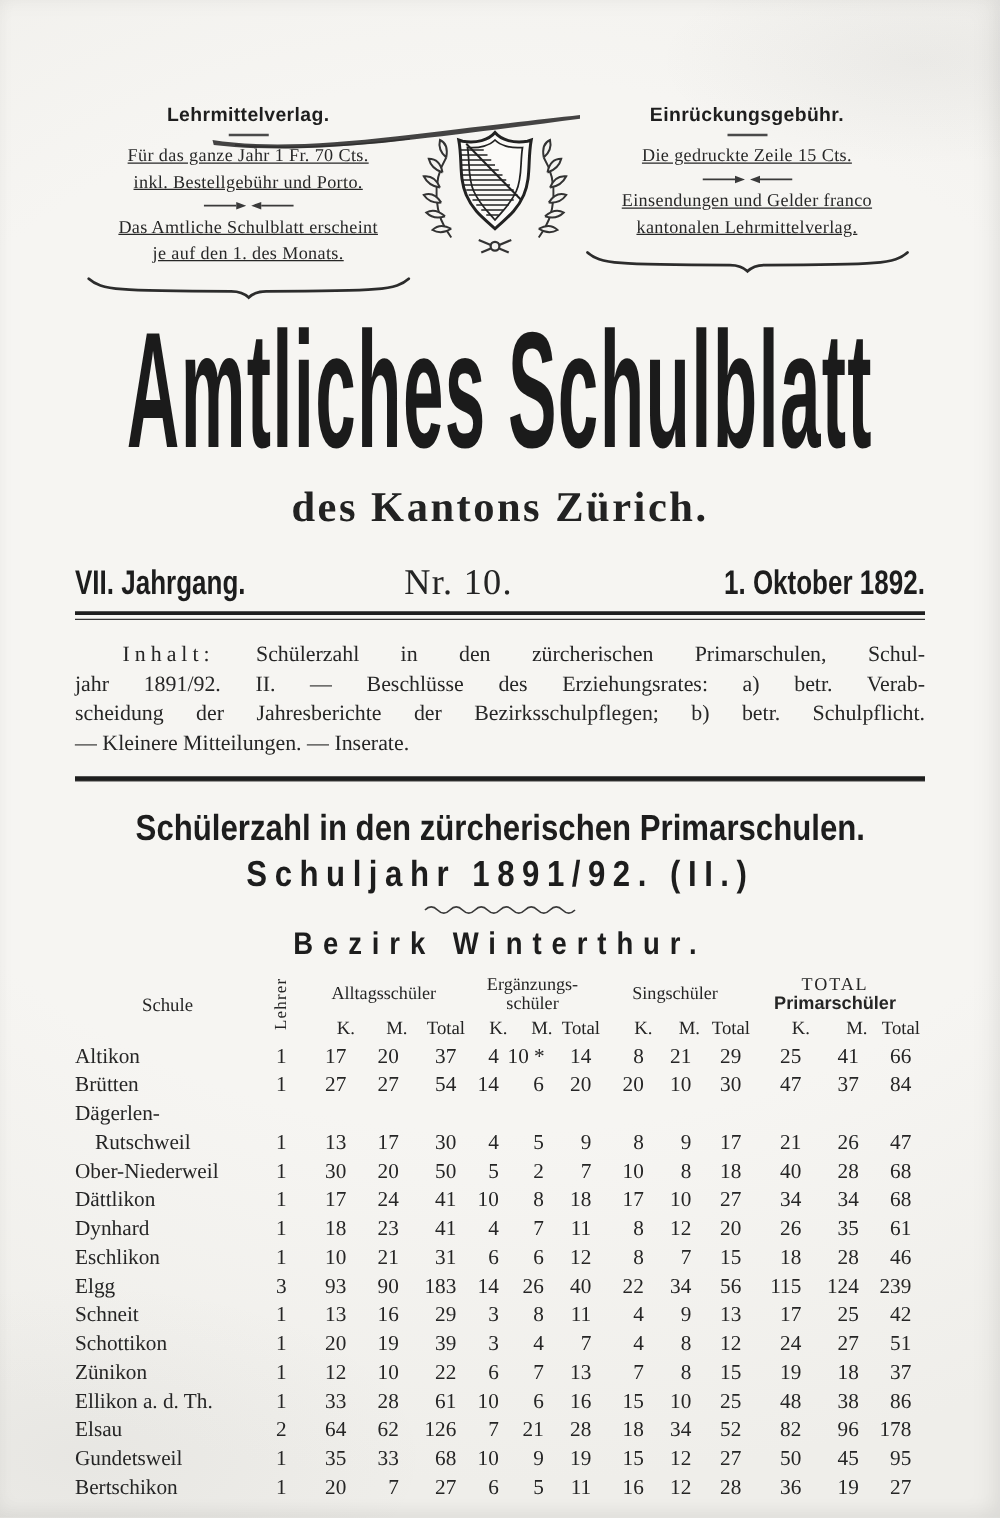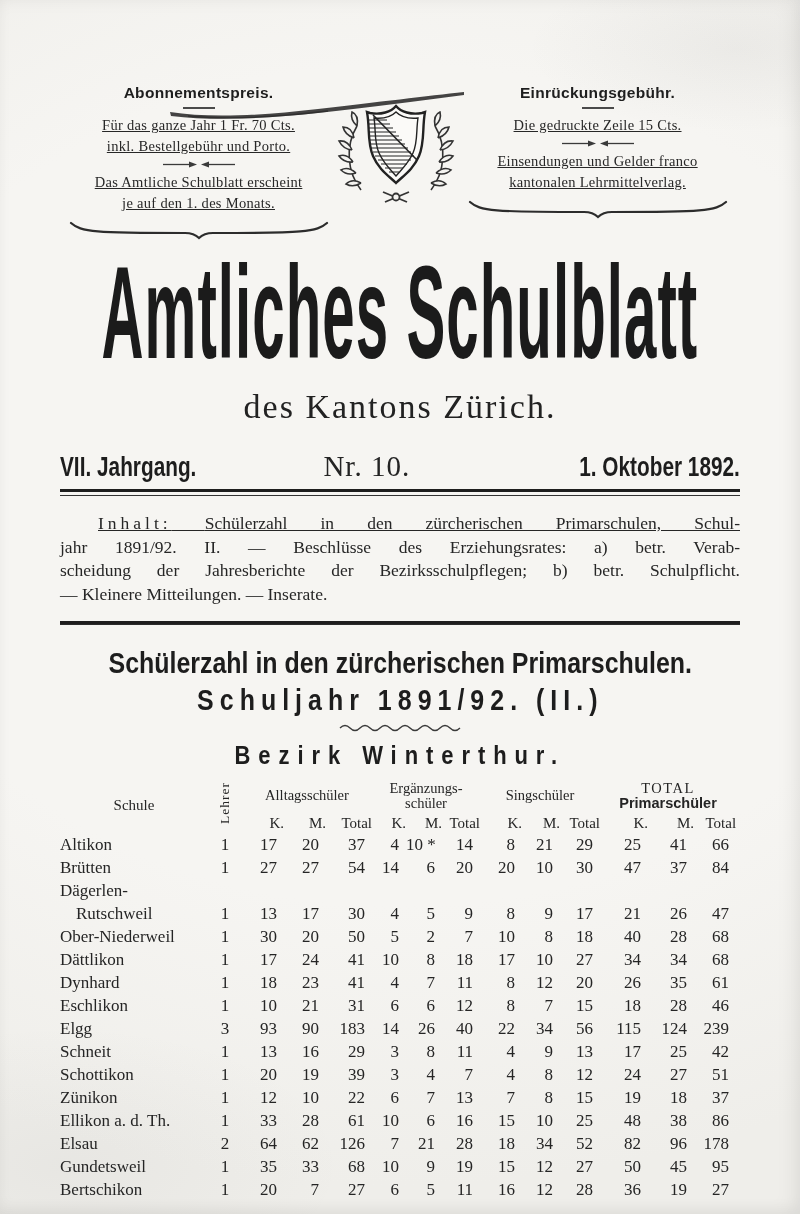--- a/index.html
+++ b/index.html
@@ -35,38 +35,38 @@
   .smear{position:absolute;left:168px;top:90px;pointer-events:none;}
 
   
   .masthead{height:120px;margin-top:12px;display:flex;align-items:center;justify-content:center;}
   .masthead-inner{
     font-family:"Liberation Sans","DejaVu Sans",sans-serif;font-weight:bold;
     font-size:112px;letter-spacing:2px;white-space:nowrap;color:#1b1b1b;
     transform:scale(0.52,1.18);
   }
   .subtitle{
-    margin-top:16px;text-align:center;font-size:34px;letter-spacing:2px;color:#222;
+    margin-top:16px;text-align:center;font-size:34px;letter-spacing:2px;color:#222;font-weight:bold;
   }
 
   
   .issueline{margin-top:24px;display:flex;align-items:baseline;justify-content:space-between;height:32px;}
   .bold-cond{
     font-family:"Liberation Sans","DejaVu Sans",sans-serif;font-weight:bold;
     font-size:26px;white-space:nowrap;display:inline-block;color:#1d1d1d;
   }
   .issueline .vol{transform:scale(0.8,1.05);transform-origin:left center;}
   .issueline .dat{transform:scale(0.8,1.05);transform-origin:right center;}
   .issueline .nr{font-size:29px;letter-spacing:1px;position:relative;left:-18px;}
   .double-rule{margin-top:7px;height:3px;border-top:3px solid #1e1e1e;border-bottom:1px solid #333;}
 
   
   .inhalt{margin-top:16px;font-size:17.5px;line-height:23.5px;color:#262626;}
   .inhalt .just{text-align:justify;text-align-last:justify;}
-  .inhalt .first{text-indent:38px;text-decoration:underline;}
+  .inhalt .first{text-indent:38px;}
   .spaced-label{letter-spacing:4px;}
   .thick-rule{margin-top:15px;height:3px;background:#1e1e1e;border-bottom:1px solid #2c2c2c;}
 
   
   .h-wrap{text-align:center;}
   .h1{margin-top:22px;}
   .h1 .bc{font-size:29px;transform:scale(0.86,1);transform-origin:center;}
   .h2{margin-top:4px;}
   .h2 .bc{font-size:29px;letter-spacing:7px;transform:scale(0.86,1);transform-origin:center;}
   .wavy{margin:5px auto 0 auto;display:block;}
@@ -96,21 +96,21 @@
 <svg class="smear" width="300" height="34" viewBox="0 0 300 34">
   <path d="M2,22 C40,28 90,26 150,19 C210,12 260,6 296,2 L296,5 C250,11 205,17 150,23 C95,29 45,31 3,26 Z" fill="#1c1c1c" opacity="0.82"></path>
   <path d="M20,26 C60,30 110,27 160,21" stroke="#1c1c1c" stroke-width="1.4" fill="none" opacity="0.5"></path>
 </svg>
 
 <div class="content">
 
   <div class="topinfo">
 
     <div class="tblock left">
-      <div class="btitle">Abonnementspreis.</div>
+      <div class="btitle">Lehrmittelverlag.</div>
       <div class="mini-rule"></div>
       <div class="tline">Für das ganze Jahr 1 Fr. 70 Cts.</div>
       <div class="tline">inkl. Bestellgebühr und Porto.</div>
       <svg class="orn" width="72" height="9" viewBox="0 0 72 9">
         <line x1="0" y1="4.5" x2="26" y2="4.5" stroke="#3a3a3a" stroke-width="1.3"></line>
         <path d="M34,4.5 l-8,-3 v6 z" fill="#3a3a3a"></path>
         <path d="M38,4.5 l8,-3 v6 z" fill="#3a3a3a"></path>
         <line x1="46" y1="4.5" x2="72" y2="4.5" stroke="#3a3a3a" stroke-width="1.3"></line>
       </svg>
       <div class="tline">Das Amtliche Schulblatt erscheint</div>

